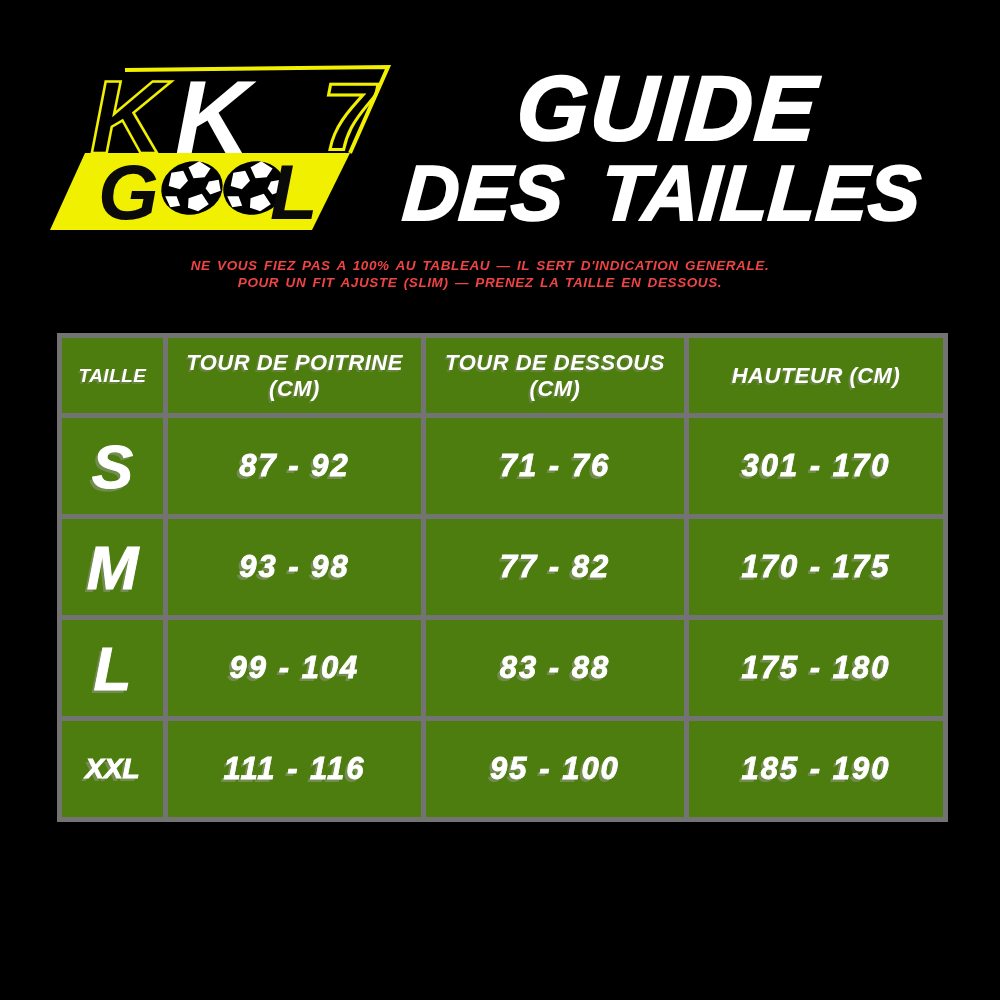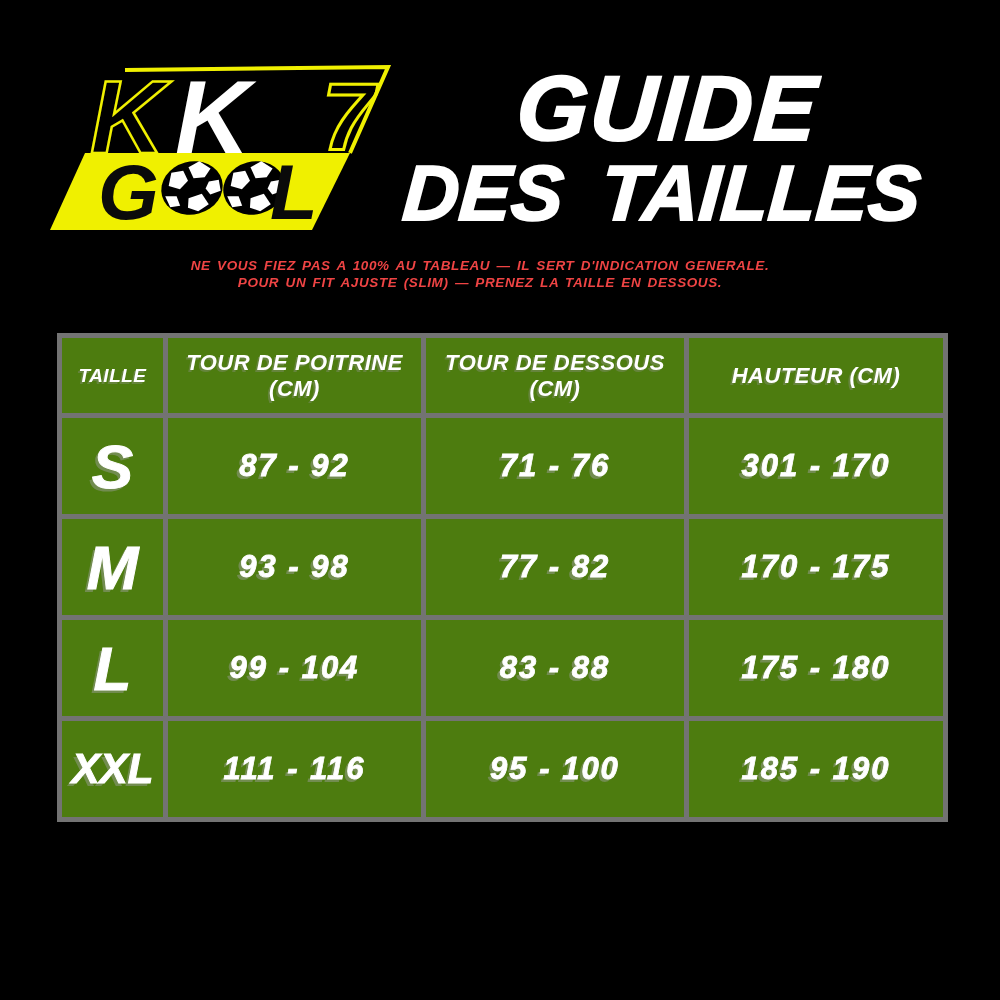--- a/index.html
+++ b/index.html
@@ -95,21 +95,21 @@
     letter-spacing: 0.5px;
     text-shadow: -2px 2px 0 rgba(150,150,150,0.35);
   }
   th.header-cell.first { font-size: 19px; }
   td.size-cell {
     text-shadow: -3px 3px 0 rgba(160,160,160,0.45);
     -webkit-text-stroke: 1px #ffffff;
   }
   td.size-cell.len1 { font-size: 62px; }
   td.size-cell.len2 { font-size: 52px; }
-  td.size-cell.len3 { font-size: 42px; }
+  td.size-cell.len3 { font-size: 28px; }
   td.value-cell {
     font-size: 31px;
     letter-spacing: 2px;
     text-shadow: -3px 3px 0 rgba(160,160,160,0.45);
     -webkit-text-stroke: 0.8px #ffffff;
     white-space: nowrap;
   }
 </style>
 </head>
 <body>

